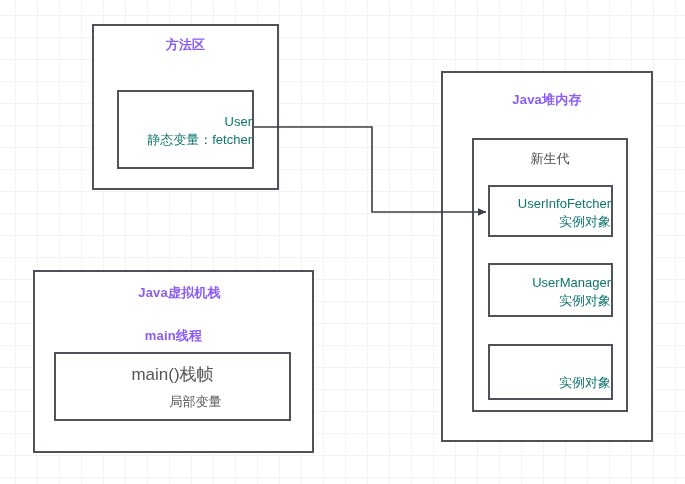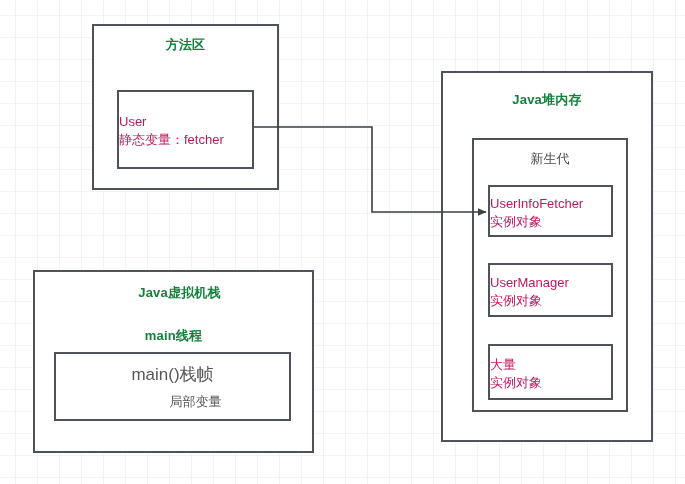--- a/index.html
+++ b/index.html
@@ -30,41 +30,41 @@
     position: absolute;
     box-sizing: border-box;
     background: #ffffff;
     border: 2px solid #4d525b;
   }
   .title {
     position: absolute;
     left: 0;
     right: 0;
     text-align: center;
-    color: #15803d;
+    color: #8b5cf6;
     font-weight: bold;
     font-size: 13px;
     line-height: 16px;
     letter-spacing: 0.2px;
   }
   .subtitle {
     position: absolute;
     left: 0;
     right: 0;
     text-align: center;
     color: #4a4a4a;
     font-size: 13px;
     line-height: 16px;
   }
   .cell-text {
     position: absolute;
     left: 0;
-    right: 12px;
-    text-align: left;
-    color: #be185d;
+    right: 0;
+    text-align: right;
+    color: #0f766e;
     font-size: 13px;
     line-height: 17px;
     white-space: pre-line;
   }
   .big-text {
     position: absolute;
     left: 0;
     right: 0;
     text-align: center;
     color: #575757;
@@ -127,21 +127,20 @@
     <div class="cell-text" style="top:8px;">UserInfoFetcher</div>
     <div class="cell-text" style="top:26px;">实例对象</div>
   </div>
 
   <div class="box" style="left:488px; top:263px; width:125px; height:54px;">
     <div class="cell-text" style="top:9px;">UserManager</div>
     <div class="cell-text" style="top:27px;">实例对象</div>
   </div>
 
   <div class="box" style="left:488px; top:344px; width:125px; height:56px;">
-    <div class="cell-text" style="top:10px;">大量</div>
     <div class="cell-text" style="top:28px;">实例对象</div>
   </div>
 
   <svg class="connector" viewBox="0 0 685 484">
     <defs>
       <marker id="arrowHead" markerWidth="9" markerHeight="8" refX="8.5" refY="4" orient="auto" markerUnits="userSpaceOnUse">
         <path d="M0,0 L9,4 L0,8 z" fill="#3b3f46"></path>
       </marker>
     </defs>
     <path d="M254,127 L372,127 L372,212 L486,212" fill="none" stroke="#3b3f46" stroke-width="1.6" marker-end="url(#arrowHead)"></path>

